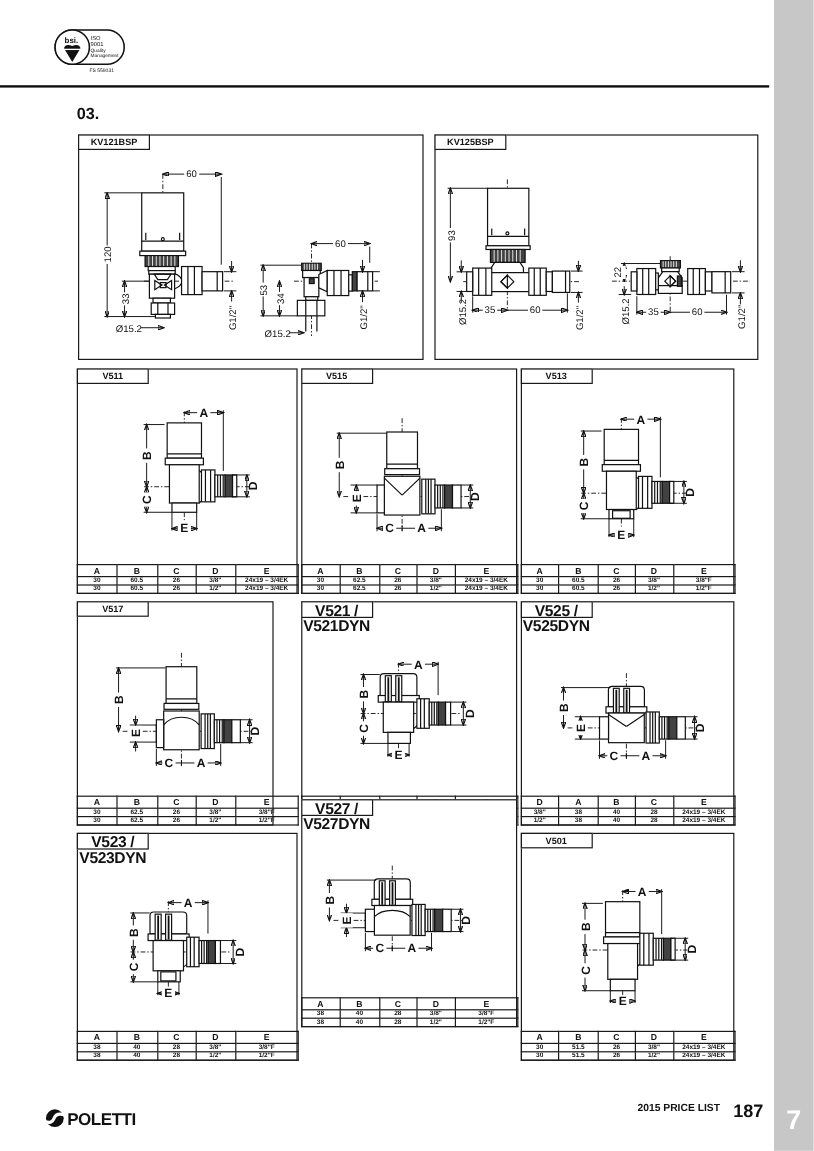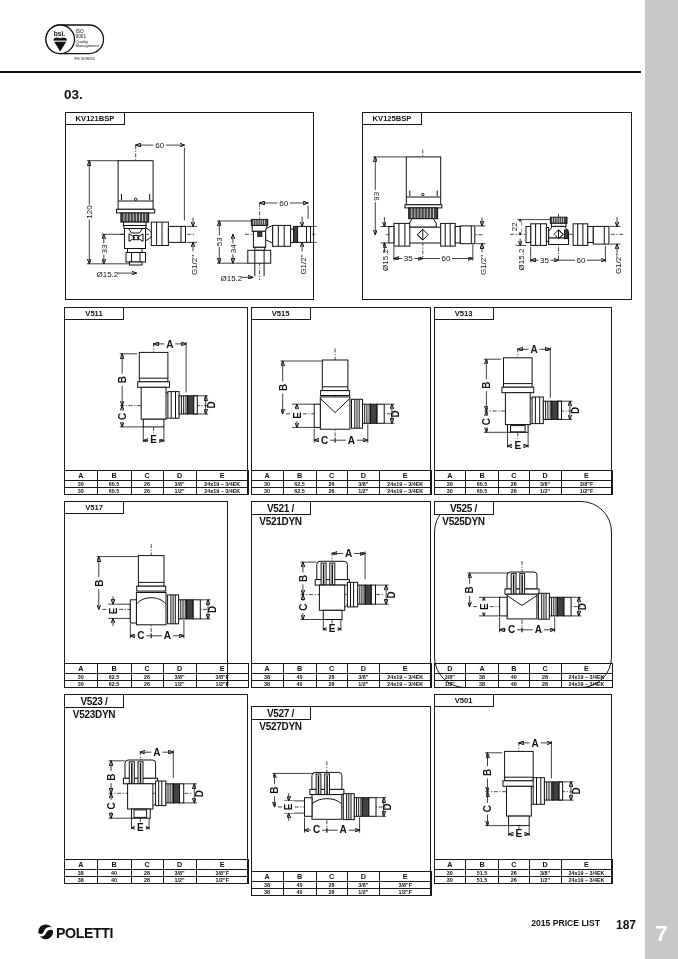--- a/index.html
+++ b/index.html
@@ -2,21 +2,21 @@
 <html><head>
 <meta charset="utf-8">
 <style>
   html,body{margin:0;padding:0;}
   body{width:678px;height:959px;background:#fff;font-family:"Liberation Sans",sans-serif;position:relative;overflow:hidden;}
   .abs{position:absolute;}
   .box{position:absolute;border:1px solid #1a1a1a;background:#fff;box-sizing:border-box;}
   .tab{position:absolute;left:-1px;top:-1px;border:1px solid #1a1a1a;background:#fff;box-sizing:border-box;
        font-weight:bold;text-align:center;color:#111;}
   .tab1{width:60px;height:13px;font-size:7.6px;line-height:12px;}
-  .tab2{width:60px;height:14px;font-size:10px;line-height:13px;letter-spacing:-0.3px;}
+  .tab2{width:60px;height:14px;font-size:13px;line-height:13px;letter-spacing:-0.3px;}
   table.spec{position:absolute;left:-1px;bottom:-1px;border-collapse:collapse;table-layout:fixed;}
   table.spec td,table.spec th{border:1px solid #1a1a1a;padding:0;text-align:center;color:#111;overflow:hidden;white-space:nowrap;}
   table.spec th{font-size:7.2px;height:6.8px;font-weight:bold;}
   table.spec td{font-size:5.4px;height:5.9px;font-weight:bold;}
   svg{position:absolute;left:0;top:0;}
   svg text{fill:#111;stroke:none;font-family:"Liberation Sans",sans-serif;}
   .dwg line,.dwg rect,.dwg path,.dwg ellipse,.dwg polygon,.dwg polyline,.dwg circle{stroke:#111;stroke-width:1;fill:none;stroke-linecap:butt;}
   .dwg .f{fill:#fff;}
   .dwg .dk{fill:#424242;}
   .dwg .wb{fill:#fff;stroke:none;}
@@ -347,21 +347,21 @@
   <text x="35.5" y="23.4" font-size="4.8">9001</text>
   <text x="35.5" y="28" font-size="4">Quality</text>
   <text x="35.5" y="32.4" font-size="4">Management</text>
   <text x="34.5" y="45" font-size="4.2">FS 559031</text>
 </svg>
 
 <div class="abs" style="left:0;top:71px;width:641px;height:1.7px;background:#111;"></div>
 
 <div class="abs" style="left:64px;top:86.5px;font-size:13.5px;font-weight:bold;color:#111;">03.</div>
 
-<div class="box" style="left:65px;top:111.5px;width:249px;height:188px;">
+<div class="box" style="left:65px;top:111.5px;width:288px;height:188px;">
 
   <div class="tab tab1">KV121BSP</div>
   <svg class="dwg" width="268" height="186" viewBox="0 0 268 186" id="kv121">
 
     <g>
     <line class="cl" x1="69.7" y1="32.1" x2="69.7" y2="152"></line>
     <line class="cl" x1="54" y1="121.3" x2="129" y2="121.3"></line>
     <rect class="f" x="52.1" y="47.7" width="35" height="48.6"></rect>
     <line x1="52.1" y1="88" x2="87.1" y2="88"></line>
     <circle cx="69.7" cy="86.3" r="1.2" fill="#111"></circle>
@@ -778,21 +778,21 @@
           <td>38</td>
           <td>40</td>
           <td>28</td>
           <td>1/2"</td>
           <td>24x19 – 3/4EK</td>
         </tr>
   </tbody>
     </table>
 </div>
 
-<div class="box" style="left:433.5px;top:501px;width:178px;height:186.5px;border-radius:31px;">
+<div class="box" style="left:433.5px;top:501px;width:178px;height:186.5px;">
 
   <div class="tab tab2">V525 / V525DYN</div>
   <svg class="dwg" width="176" height="161" viewBox="0 0 176 161" id="v525">
       <use href="#tsdyn" x="87" y="70"></use>
     </svg>
 
   <table class="spec" style="width:178px;">
     <colgroup>
         <col style="width:31.5px">
         <col style="width:33px">
@@ -861,21 +861,21 @@
           <td>38</td>
           <td>40</td>
           <td>28</td>
           <td>1/2"</td>
           <td>1/2"F</td>
         </tr>
   </tbody>
     </table>
 </div>
 
-<div class="box" style="left:250.5px;top:706px;width:180px;height:190px;">
+<div class="box" style="left:250.5px;top:666px;width:180px;height:190px;">
 
   <div class="tab tab2">V527 / V527DYN</div>
   <svg class="dwg" width="178" height="164" viewBox="0 0 178 164" id="v527">
       <use href="#tsdyn2" x="74.9" y="65.4"></use>
     </svg>
 
   <table class="spec" style="width:180px;">
     <colgroup>
         <col style="width:32px">
         <col style="width:33px">
@@ -951,17 +951,17 @@
 </div>
 
 <svg class="abs" style="left:38px;top:924px;" width="90" height="16" viewBox="0 0 90 16">
   <circle cx="7.7" cy="7.8" r="7.4" fill="#111" stroke="none"></circle>
   <path d="M-0.5,10.6 C3.6,12.2 6,10.8 7.1,7.9 C8.2,4.9 10.6,3.4 15.8,5.1" stroke="#fff" stroke-width="2.7" fill="none"></path>
   <text x="18" y="13.6" font-size="14.2" font-weight="bold" letter-spacing="-0.4" fill="#111">POLETTI</text>
 </svg>
 
 <div class="abs" style="left:450px;top:918px;width:150px;text-align:right;font-size:8.6px;font-weight:bold;color:#111;">2015 PRICE LIST</div>
 
-<div class="abs" style="left:606px;top:918px;width:30px;text-align:right;font-size:12px;font-weight:bold;color:#111;">187</div>
+<div class="abs" style="left:606px;top:918px;width:30px;text-align:right;font-size:15px;font-weight:bold;color:#111;">187</div>
 
 <div class="abs" style="left:645px;top:0;width:33px;height:959px;background:#c7c7c7;"></div>
 
 <div class="abs" style="left:645px;top:921px;width:33px;text-align:center;font-size:22.5px;font-weight:bold;color:#fff;">7</div>
 
 </body></html>

